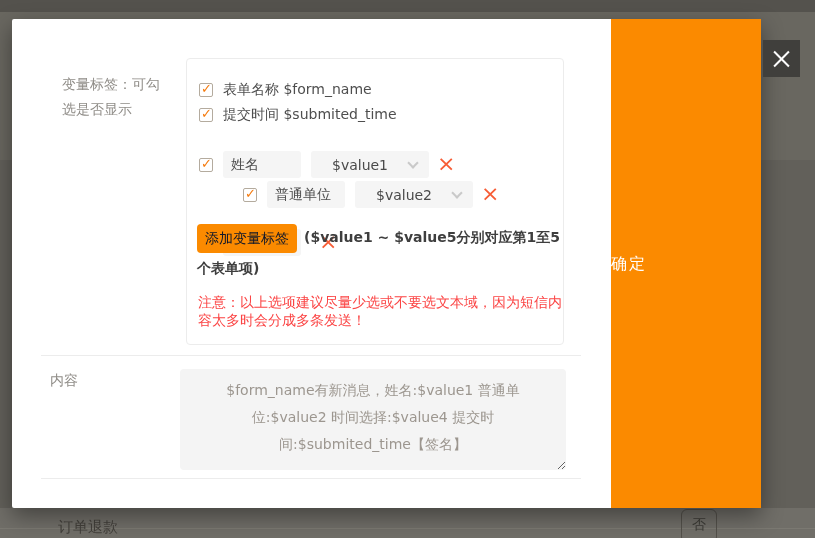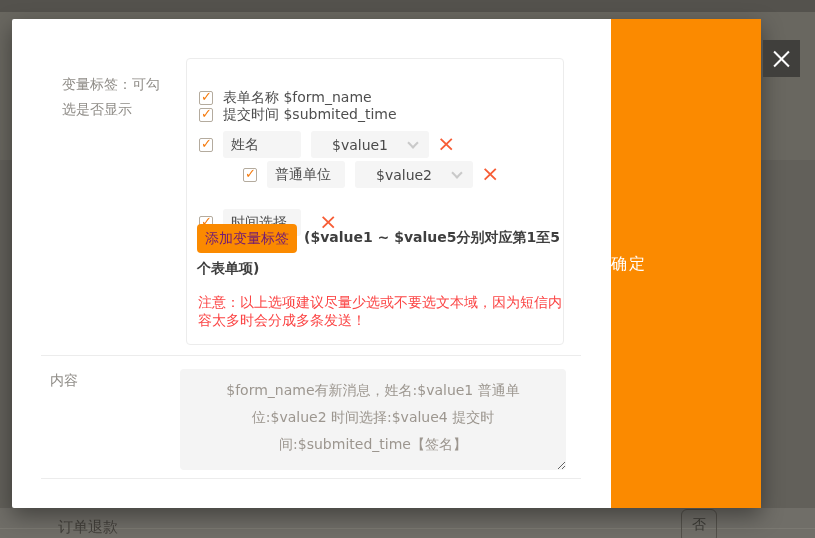--- a/index.html
+++ b/index.html
@@ -39,39 +39,39 @@
   .var-box { position:absolute; left:174px; top:39px; width:378px; height:287px;
              border:1px solid #ececec; border-radius:4px; background:#fff; }
 
   .cb { display:inline-block; width:14px; height:14px; background:#fff; border:1px solid #b4ab9e;
         border-radius:2px; position:relative; cursor:pointer; flex:none; }
   .cb::after { content:"✓"; position:absolute; left:1px; top:-3px; color:#f57a0d;
                font-size:13px; font-weight:bold; }
 
   .simple-row { position:absolute; left:12px; display:flex; align-items:center; height:22px; }
   .simple-row .txt { margin-left:10px; font-size:14px; color:#4e4e4e; }
-  .sr1 { top:28px; } .sr2 { top:45px; }
+  .sr1 { top:20px; } .sr2 { top:45px; }
 
-  .field-row { position:absolute; left:12px; height:27px; display:flex; align-items:center; }
+  .field-row { position:absolute; left:12px; height:27px; display:flex; align-items:center;margin-top:20px; }
   .fr1 { top:72px; } .fr2 { top:102px;padding-left:44px; } .fr3 { top:150px;align-items:center; }
   .field-row .cb { margin-right:10px; }
   .field-box { width:78px; height:27px; background:#f5f5f5; border-radius:3px; font-size:14px;
                color:#4f4f4f; display:flex; align-items:center; padding-left:8px; margin-right:10px; }
   .select-box { width:118px; height:27px; background:#f5f5f5; border-radius:3px; display:flex;
                 align-items:center; cursor:pointer; }
   .select-box .val { flex:1; text-align:center; font-size:14px; color:#4a4a4a; }
   .chev { width:8px; height:8px; border-left:2px solid #c9c9c9; border-bottom:2px solid #c9c9c9;
           transform:rotate(-45deg); margin:-4px 12px 0 0; flex:none; }
   .del { margin-left:8px; cursor:pointer; line-height:27px; }
   .del::before { content:"×"; color:#f75d36; font-size:22px; font-weight:400; }
 
   .action-line { position:absolute; left:10px; top:163px; width:370px; line-height:31px;
                  font-size:14px; font-weight:bold; color:#3e3e3e; }
   .add-btn { display:inline-block; vertical-align:middle; width:100px; height:29px; line-height:29px;
-             text-align:center; background:#fb8a00; color:#701a75; font-size:14px; font-weight:normal;
+             text-align:center; background:#fb8a00; color:#0f172a; font-size:14px; font-weight:normal;
              border:none; border-radius:4px; cursor:pointer; margin-right:7px; }
   .warning { position:absolute; left:11px; top:234px; width:366px; font-size:14px;
              line-height:18px; color:#fb4444; }
 
   .divider { position:absolute; left:29px; width:540px; height:1px; background:#ececec; }
   .dv1 { top:336px; } .dv2 { top:459px; }
 
   .content-area { position:absolute; left:168px; top:350px; width:386px; height:101px;
                   background:#f4f4f4; border:none; border-radius:4px; resize:both;
                   font-family:inherit; font-size:14px; line-height:27px; color:#9c968f;

